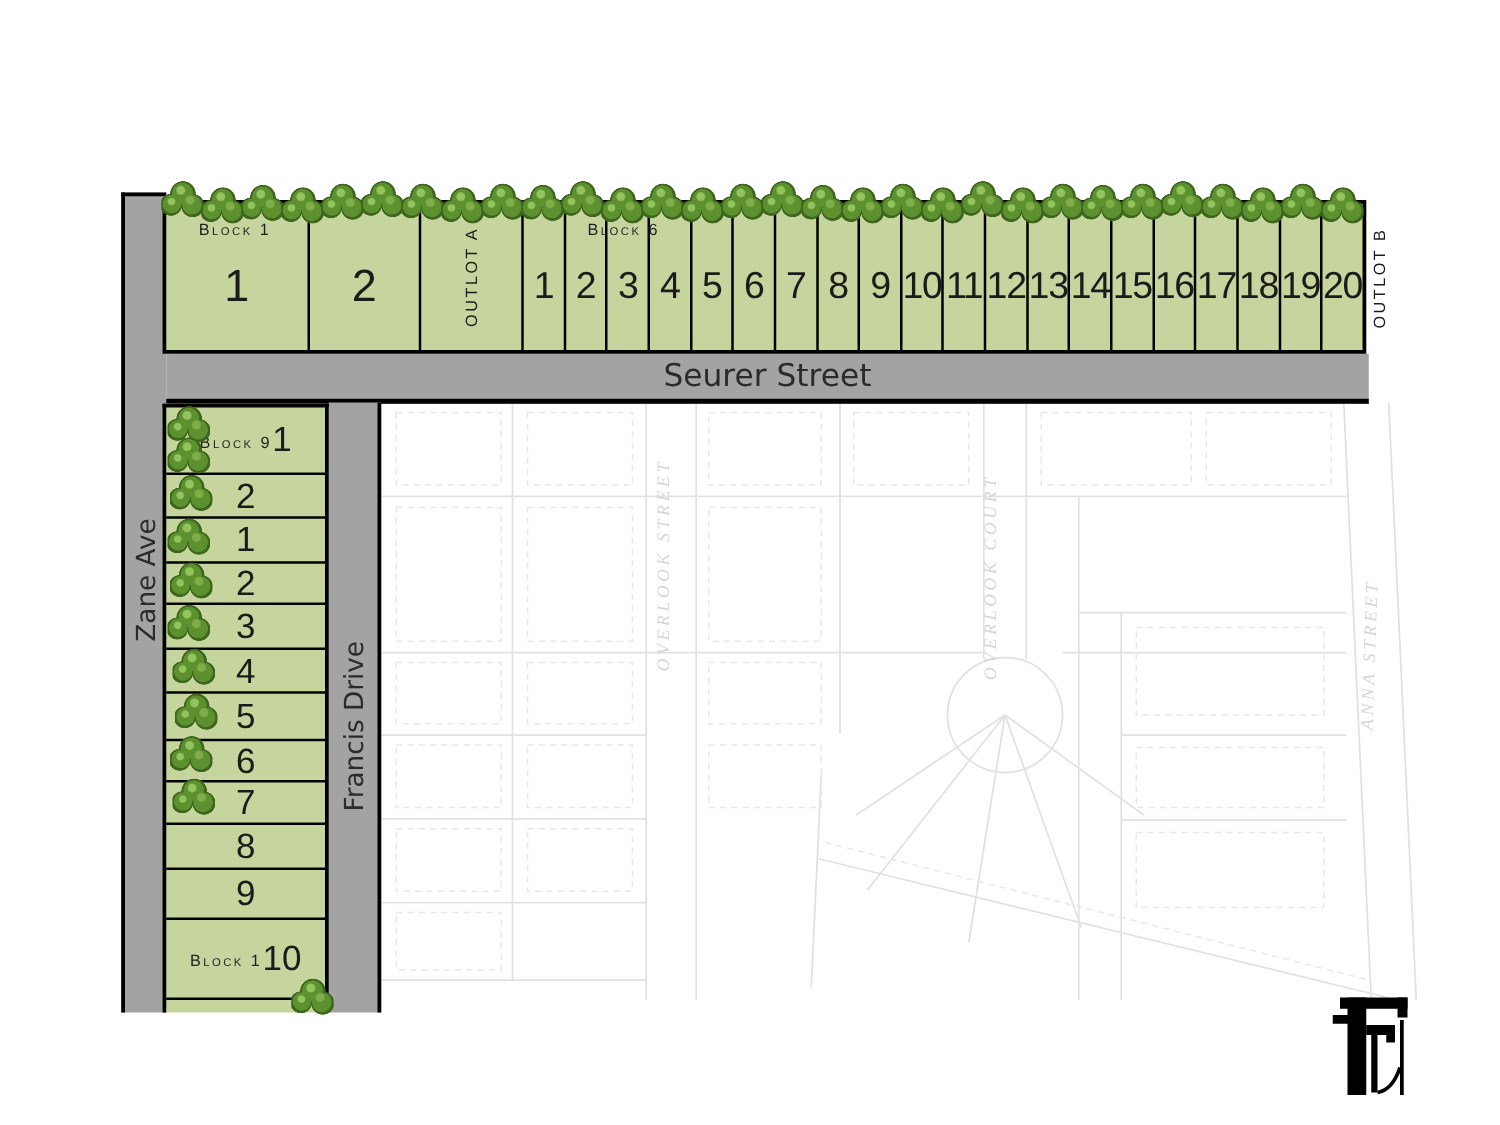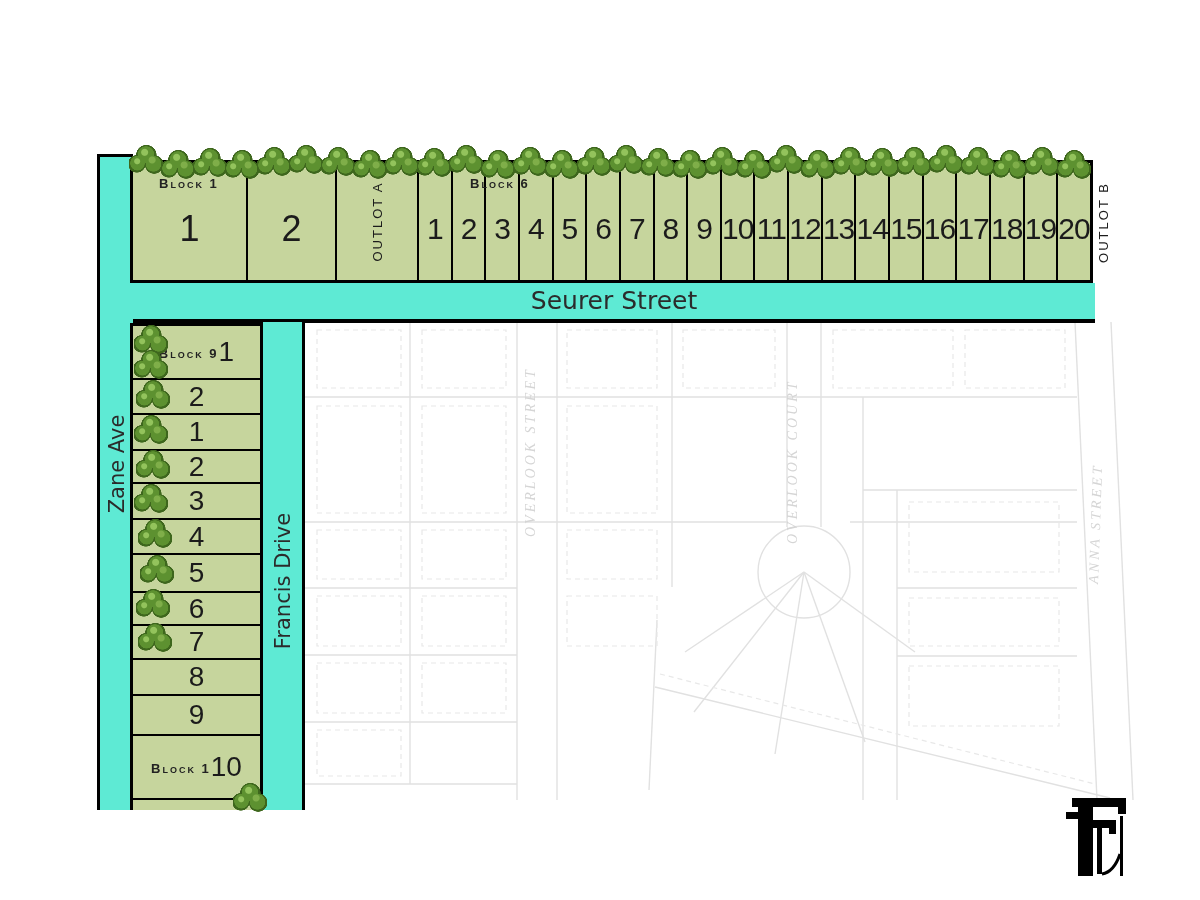--- a/index.html
+++ b/index.html
@@ -19,21 +19,21 @@
   
   .plat-bg { position: absolute; left: 305px; top: 322px; z-index: 0; }
   .plat-bg line, .plat-bg circle, .plat-bg path { stroke: #e1e1e1; stroke-width: 1.4; fill: none; }
   .plat-bg .dash { stroke: #e8e8e8; stroke-dasharray: 5 4; stroke-width: 1.2; fill: none; }
   .plat-bg text {
     fill: #d5d5d5; font-family: "Liberation Serif", serif; font-style: italic;
     font-size: 14px; letter-spacing: 3px; text-transform: uppercase;
   }
 
   
-  .road { position: absolute; background: #5eead4; z-index: 1; }
+  .road { position: absolute; background: #a3a3a3; z-index: 1; }
   .road-zane { left: 97px; top: 154px; width: 36px; height: 656px; border-left: 3px solid #000; border-top: 3px solid #000; }
   .road-seurer { left: 133px; top: 283px; width: 962px; height: 40px; border-bottom: 4px solid #000; }
   .road-francis { left: 263px; top: 322px; width: 42px; height: 488px; border-right: 3px solid #000; }
   .street-name {
     font-family: "DejaVu Sans", sans-serif; color: #2b2b2b; white-space: nowrap;
   }
   .road-seurer .street-name { display: block; text-align: center; font-size: 25px; line-height: 36px; }
   .vlabel {
     position: absolute; left: 50%; top: 50%;
     transform: translate(-50%, -50%) rotate(-90deg);
@@ -52,21 +52,21 @@
     border-left: 2px solid #000; display: flex; align-items: center; justify-content: center;
     color: #1b1b1b; position: relative;
   }
   .cell.first { border-left: none; }
   .c-l1 { flex: 0 0 113px; } .c-l2 { flex: 0 0 89px; }
   .c-outa { flex: 0 0 27px; }
   .b2lot { flex: 1 1 0; font-size: 30px; letter-spacing: -1px; padding-top: 14px; }
   .bignum { font-size: 36px; padding-top: 14px; }
   .block-label {
     position: absolute; top: 13px;
-    font-variant: small-caps; font-weight: bold; font-size: 13px; letter-spacing: 2px; color: #222;
+    font-variant: small-caps; font-weight: normal; font-size: 13px; letter-spacing: 2px; color: #222;
     white-space: nowrap; z-index: 3;
   }
   .bl-topb1 { left: 26px; } .bl-topb2 { left: 337px; }
   .outlot-text {
     transform: rotate(-90deg); white-space: nowrap;
     text-transform: uppercase; font-size: 13px; letter-spacing: 2px; color: #1b1b1b;
   }
   .outlot-b {
     position: absolute; left: 1090px; top: 170px; width: 27px; height: 105px;
     display: flex; align-items: center; justify-content: center; z-index: 2;

